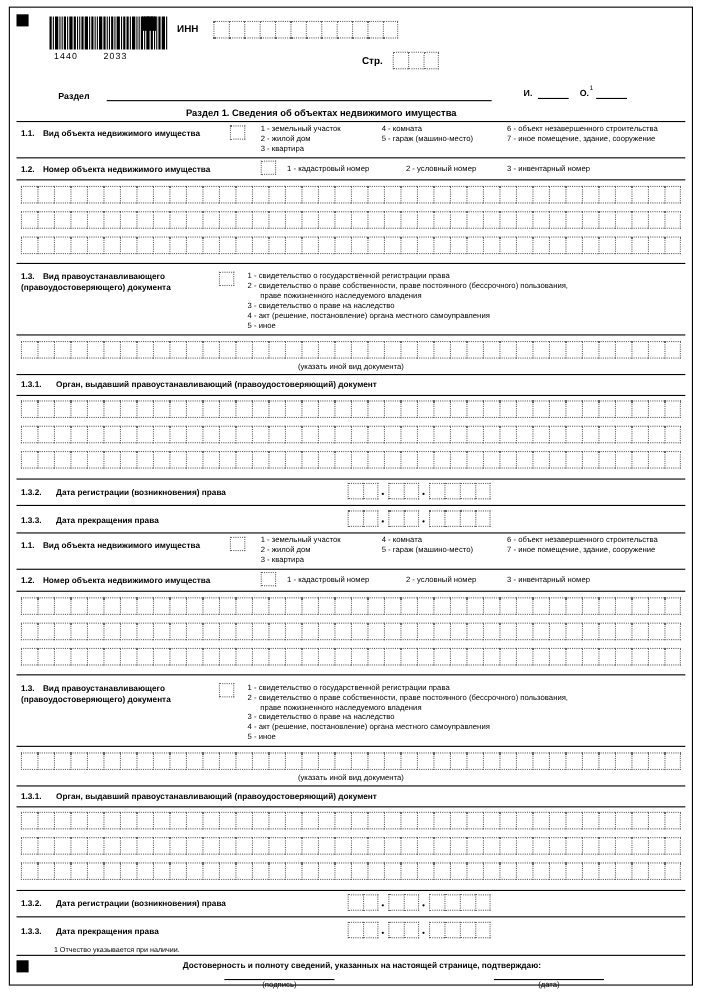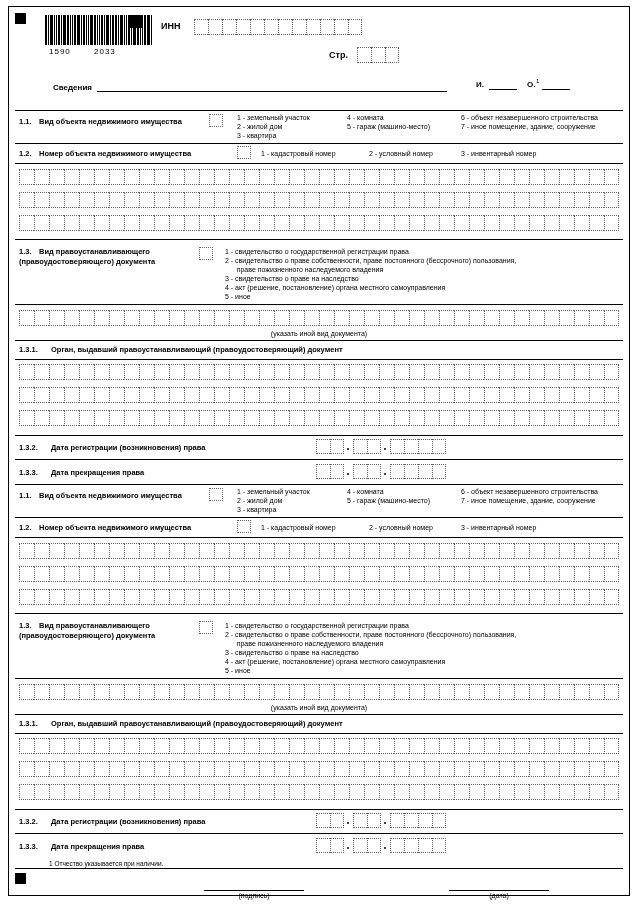--- a/index.html
+++ b/index.html
@@ -110,21 +110,21 @@
       <i style="width:1px"></i>
         <i style="width:3px"></i>
         <i style="width:2px"></i>
         <i style="width:1px"></i>
       <i style="width:1px"></i>
         <i style="width:2px"></i>
         <i style="width:3px"></i>
         <i style="width:1px"></i>
     </div>
     <div class="corner" style="left:120px;top:8px;width:13px;height:13px;"></div>
-    <div class="bcnum" style="left:40px;top:40px;">1590</div>
+    <div class="bcnum" style="left:40px;top:40px;">1440</div>
     <div class="bcnum" style="left:85px;top:40px;">2033</div>
 
     <div class="label b" style="left:152px;top:15px;font-size:9px;">ИНН</div>
     <div class="cells" style="left:185px;top:12px;">
       <span style="width:14px;height:16px"></span>
         <span style="width:14px;height:16px"></span>
       <span style="width:14px;height:16px"></span>
         <span style="width:14px;height:16px"></span>
       <span style="width:14px;height:16px"></span>
         <span style="width:14px;height:16px"></span>
@@ -136,28 +136,29 @@
         <span style="width:14px;height:16px"></span>
     </div>
 
     <div class="label b" style="left:320px;top:44px;font-size:9px;">Стр.</div>
     <div class="cells" style="left:348px;top:40px;">
       <span style="width:14px;height:16px"></span>
         <span style="width:14px;height:16px"></span>
       <span style="width:14px;height:16px"></span>
     </div>
 
-    <div class="label b" style="left:44px;top:76px;font-size:8px;">Сведения</div>
+    <div class="label b" style="left:44px;top:76px;font-size:8px;">Раздел</div>
     <div class="uline" style="left:88px;top:84px;width:350px;"></div>
     <div class="label b" style="left:467px;top:73px;font-size:8px;">И.</div>
     <div class="uline" style="left:480px;top:82px;width:28px;"></div>
     <div class="label b" style="left:518px;top:73px;font-size:8px;">О.</div>
     <div class="label" style="left:527px;top:70px;font-size:6px;">1</div>
     <div class="uline" style="left:533px;top:82px;width:28px;"></div>
 
+    <div class="sectitle" style="left:160px;top:90px;">Раздел 1. Сведения об объектах недвижимого имущества</div>
     <div class="hr" style="left:6px;top:103px;width:608px;"></div>
 
     <div class="label b" style="left:10px;top:110px;">1.1.</div>
     <div class="label b" style="left:30px;top:110px;">Вид объекта недвижимого имущества</div>
     <div class="cells" style="left:200px;top:107px;">
       <span style="width:14px;height:13px"></span>
     </div>
     <div class="opt" style="left:228px;top:106px;">1 - земельный участок</div>
     <div class="opt" style="left:228px;top:115px;">2 - жилой дом</div>
     <div class="opt" style="left:228px;top:124px;">3 - квартира</div>
@@ -914,19 +915,20 @@
     <div class="cells" style="left:381px;top:831px;">
       <span style="width:14px;height:15px"></span>
         <span style="width:14px;height:15px"></span>
       <span style="width:14px;height:15px"></span>
         <span style="width:14px;height:15px"></span>
     </div>
 
     <div class="opt" style="left:40px;top:852px;font-size:6.5px;">1 Отчество указывается при наличии.</div>
     <div class="hr" style="left:6px;top:861px;width:608px;"></div>
 
+    <div class="label b center" style="left:70px;top:866px;width:500px;font-size:7.5px;">Достоверность и полноту сведений, указанных на настоящей странице, подтверждаю:</div>
     <div class="uline" style="left:195px;top:883px;width:100px;"></div>
     <div class="opt center" style="left:205px;top:884px;width:80px;">(подпись)</div>
     <div class="uline" style="left:440px;top:883px;width:100px;"></div>
     <div class="opt center" style="left:450px;top:884px;width:80px;">(дата)</div>
 
   </div>
 </div>
 
 </body></html>

